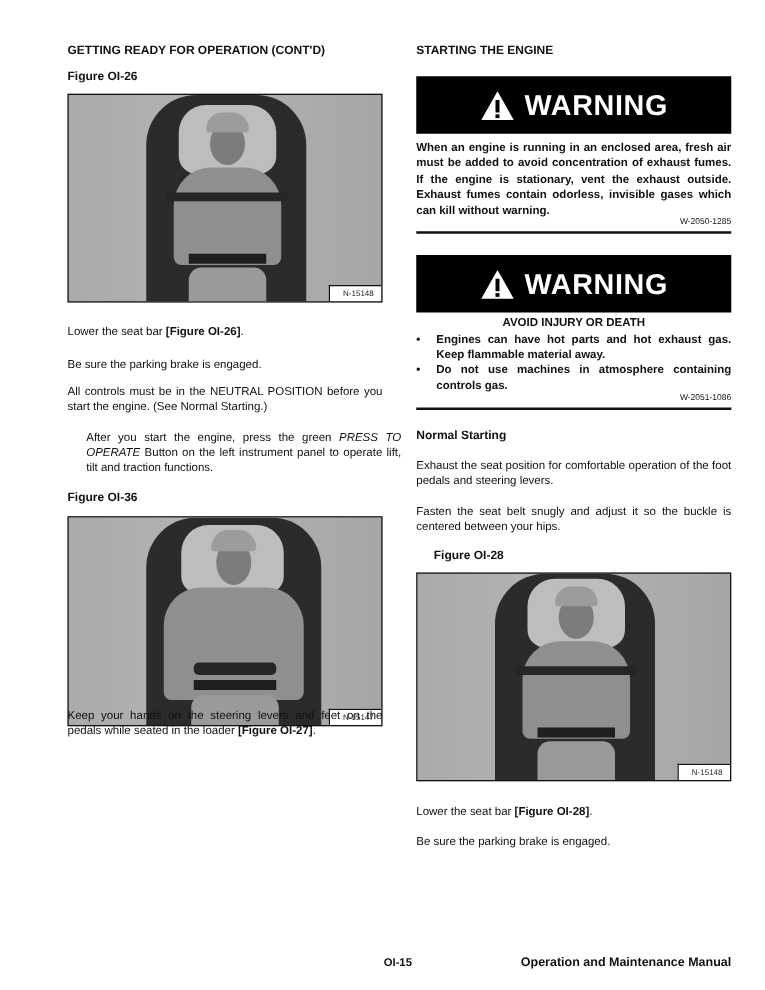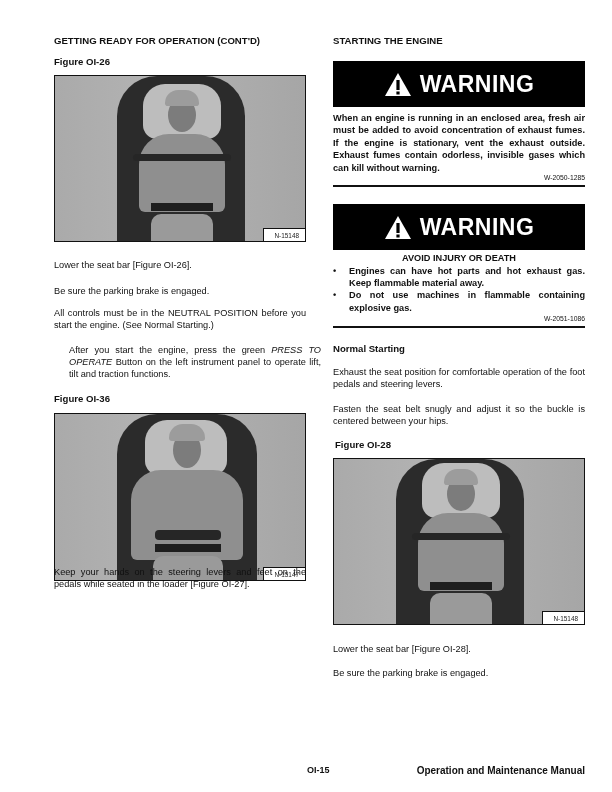--- a/index.html
+++ b/index.html
@@ -1,20 +1,20 @@
 <!DOCTYPE html>
 <html><head>
 <meta charset="utf-8">
 <style>
   html,body{margin:0;padding:0;background:#fff;}
   body{width:612px;height:792px;position:relative;font-family:"Liberation Sans",sans-serif;color:#111;overflow:hidden;}
   .abs{position:absolute;}
   .h{font-weight:bold;font-size:9.6px;}
   .p{font-size:9.2px;line-height:12.2px;text-align:justify;}
-  .p b{font-weight:normal;}
+  .p b{font-weight:bold;}
   .fig{position:absolute;border:1.5px solid #111;box-sizing:border-box;overflow:hidden;background:#a9a9a9;}
   .fig .wall{position:absolute;inset:0;background:linear-gradient(90deg,#aaa 0%,#b3b3b3 40%,#a6a6a6 100%);}
   .fig .cage{position:absolute;background:#2b2b2b;border-radius:40px 40px 0 0;}
   .fig .win{position:absolute;background:#bdbdbd;border-radius:22px 22px 14px 14px;}
   .fig .body{position:absolute;background:#8f8f8f;border-radius:30px 30px 6px 6px;}
   .fig .head{position:absolute;background:#7c7c7c;border-radius:50%;}
   .fig .cap{position:absolute;background:#9c9c9c;border-radius:14px 14px 3px 3px;}
   .fig .bar{position:absolute;background:#262626;border-radius:4px;}
   .fig .belt{position:absolute;background:#1e1e1e;}
   .fig .legs{position:absolute;background:#9a9a9a;border-radius:10px 10px 0 0;}
@@ -92,30 +92,30 @@
   <span class="t">WARNING</span>
 </div>
 <div class="abs" style="left:333px;top:253px;width:252px;text-align:center;font-weight:bold;font-size:9.2px;">AVOID INJURY OR DEATH</div>
 <div class="abs" style="left:333px;top:265px;width:252px;">
   <div class="bul">
       <span class="dot">•</span>
       <span class="txt">Engines can have hot parts and hot exhaust gas. Keep flammable material away.</span>
     </div>
   <div class="bul">
       <span class="dot">•</span>
-      <span class="txt">Do not use machines in flammable containing explosive gas.</span>
+      <span class="txt">Do not use machines in atmosphere containing controls gas.</span>
     </div>
 </div>
 <div class="code" style="left:333px;top:315px;width:252px;">W-2051-1086</div>
 <div class="rule" style="left:333px;top:326px;width:252px;"></div>
 
 <div class="abs h" style="left:333px;top:343px;">Normal Starting</div>
 <div class="abs p" style="left:333px;top:366px;width:252px;">Exhaust the seat position for comfortable operation of the foot pedals and steering levers.</div>
 <div class="abs p" style="left:333px;top:403px;width:252px;">Fasten the seat belt snugly and adjust it so the buckle is centered between your hips.</div>
-<div class="abs h" style="left:335px;top:439px;">Figure OI-28</div>
+<div class="abs h" style="left:347px;top:439px;">Figure OI-28</div>
 
 <div class="fig" style="left:333px;top:458px;width:252px;height:167px;">
   <div class="wall"></div>
   <div class="cage" style="left:62px;top:0;width:128px;height:167px;"></div>
   <div class="win" style="left:88px;top:4px;width:78px;height:55px;"></div>
   <div class="head" style="left:113px;top:18px;width:28px;height:34px;"></div>
   <div class="cap" style="left:110px;top:10px;width:34px;height:16px;"></div>
   <div class="body" style="left:84px;top:54px;width:86px;height:78px;"></div>
   <div class="bar" style="left:78px;top:74px;width:98px;height:7px;"></div>
   <div class="belt" style="left:96px;top:123px;width:62px;height:8px;"></div>

